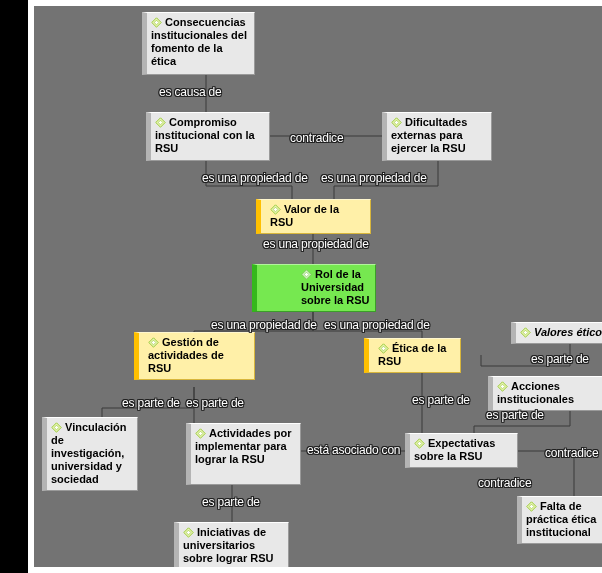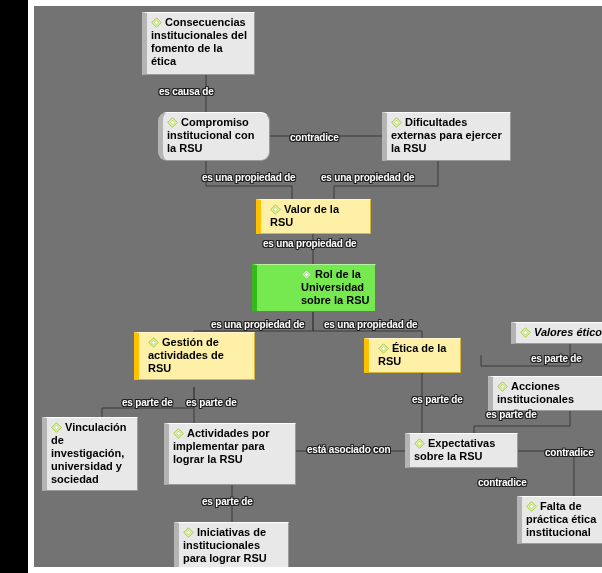--- a/index.html
+++ b/index.html
@@ -70,23 +70,23 @@
     background-size: 3px 3px;
     border-left: 5px solid #34b81c;
     border-top-color: #b2f49c;
     border-right-color: #3aa028;
     border-bottom-color: #3aa028;
   }
 
   
   .link-label {
     position: absolute;
-    font-size: 10px;
+    font-size: 12px;
     line-height: 10px;
-    font-weight: bold;
+    font-weight: normal;
     color: #ffffff;
     white-space: nowrap;
     text-shadow:
       -1px -1px 0 #202020,  1px -1px 0 #202020,
       -1px  1px 0 #202020,  1px  1px 0 #202020,
        0px -1px 0 #202020,  0px  1px 0 #202020,
       -1px  0px 0 #202020,  1px  0px 0 #202020;
     letter-spacing: -0.2px;
   }
 
@@ -114,25 +114,25 @@
       <path d="M 257 445 L 371 445" fill="none" stroke="#3a3a3a" stroke-width="1"></path>
       <path d="M 484 445 L 540 445 L 540 490" fill="none" stroke="#3a3a3a" stroke-width="1"></path>
       <path d="M 198 479 L 198 516" fill="none" stroke="#3a3a3a" stroke-width="1"></path>
     </svg>
 
   <div id="nodes-layer">
       <div class="node gray" style="left: 108px; top: 6px; width: 113px; min-height: 63px;"><span class="ico"><svg width="11" height="11" viewBox="0 0 11 11">
             <path d="M5.5 0.8 L10.2 5.5 L5.5 10.2 L0.8 5.5 Z" fill="#eaf5b8" stroke="#9ccb3a" stroke-width="1"></path>
             <path d="M5.5 3.2 L7.8 5.5 L5.5 7.8 L3.2 5.5 Z" fill="#ffffff" stroke="#9ccb3a" stroke-width="0.7"></path>
           </svg></span><span class="txt">Consecuencias institucionales del fomento de la ética</span></div>
-      <div class="node gray" style="left: 124px; top: 106px; width: 112px; min-height: 49px; border-radius: 9px;"><span class="ico"><svg width="11" height="11" viewBox="0 0 11 11">
+      <div class="node gray" style="left: 112px; top: 106px; width: 124px; min-height: 49px;"><span class="ico"><svg width="11" height="11" viewBox="0 0 11 11">
             <path d="M5.5 0.8 L10.2 5.5 L5.5 10.2 L0.8 5.5 Z" fill="#eaf5b8" stroke="#9ccb3a" stroke-width="1"></path>
             <path d="M5.5 3.2 L7.8 5.5 L5.5 7.8 L3.2 5.5 Z" fill="#ffffff" stroke="#9ccb3a" stroke-width="0.7"></path>
           </svg></span><span class="txt">Compromiso institucional con la RSU</span></div>
-      <div class="node gray" style="left: 348px; top: 106px; width: 129px; min-height: 49px;"><span class="ico"><svg width="11" height="11" viewBox="0 0 11 11">
+      <div class="node gray" style="left: 348px; top: 106px; width: 110px; min-height: 49px;"><span class="ico"><svg width="11" height="11" viewBox="0 0 11 11">
             <path d="M5.5 0.8 L10.2 5.5 L5.5 10.2 L0.8 5.5 Z" fill="#eaf5b8" stroke="#9ccb3a" stroke-width="1"></path>
             <path d="M5.5 3.2 L7.8 5.5 L5.5 7.8 L3.2 5.5 Z" fill="#ffffff" stroke="#9ccb3a" stroke-width="0.7"></path>
           </svg></span><span class="txt">Dificultades externas para ejercer la RSU</span></div>
       <div class="node yellow" style="left: 222px; top: 193px; width: 115px; min-height: 34px;"><span class="ico"><svg width="11" height="11" viewBox="0 0 11 11">
             <path d="M5.5 0.8 L10.2 5.5 L5.5 10.2 L0.8 5.5 Z" fill="#eaf5b8" stroke="#9ccb3a" stroke-width="1"></path>
             <path d="M5.5 3.2 L7.8 5.5 L5.5 7.8 L3.2 5.5 Z" fill="#ffffff" stroke="#9ccb3a" stroke-width="0.7"></path>
           </svg></span><span class="txt">Valor de la RSU</span></div>
       <div class="node green" style="left: 218px; top: 258px; width: 124px; min-height: 47px; padding-left: 44px;"><span class="ico"><svg width="11" height="11" viewBox="0 0 11 11">
             <path d="M5.5 0.8 L10.2 5.5 L5.5 10.2 L0.8 5.5 Z" fill="#d8f7c8" stroke="#7cc85a" stroke-width="1"></path>
             <path d="M5.5 3.2 L7.8 5.5 L5.5 7.8 L3.2 5.5 Z" fill="#ffffff" stroke="#7cc85a" stroke-width="0.7"></path>
@@ -150,36 +150,36 @@
             <path d="M5.5 3.2 L7.8 5.5 L5.5 7.8 L3.2 5.5 Z" fill="#ffffff" stroke="#9ccb3a" stroke-width="0.7"></path>
           </svg></span><span class="txt">Valores éticos</span></div>
       <div class="node gray" style="left: 454px; top: 370px; width: 118px; min-height: 35px;"><span class="ico"><svg width="11" height="11" viewBox="0 0 11 11">
             <path d="M5.5 0.8 L10.2 5.5 L5.5 10.2 L0.8 5.5 Z" fill="#eaf5b8" stroke="#9ccb3a" stroke-width="1"></path>
             <path d="M5.5 3.2 L7.8 5.5 L5.5 7.8 L3.2 5.5 Z" fill="#ffffff" stroke="#9ccb3a" stroke-width="0.7"></path>
           </svg></span><span class="txt">Acciones institucionales</span></div>
       <div class="node gray" style="left: 8px; top: 411px; width: 96px; min-height: 62px;"><span class="ico"><svg width="11" height="11" viewBox="0 0 11 11">
             <path d="M5.5 0.8 L10.2 5.5 L5.5 10.2 L0.8 5.5 Z" fill="#eaf5b8" stroke="#9ccb3a" stroke-width="1"></path>
             <path d="M5.5 3.2 L7.8 5.5 L5.5 7.8 L3.2 5.5 Z" fill="#ffffff" stroke="#9ccb3a" stroke-width="0.7"></path>
           </svg></span><span class="txt">Vinculación de investigación, universidad y sociedad</span></div>
-      <div class="node gray" style="left: 130px; top: 417px; width: 132px; min-height: 62px;"><span class="ico"><svg width="11" height="11" viewBox="0 0 11 11">
+      <div class="node gray" style="left: 152px; top: 417px; width: 115px; min-height: 62px;"><span class="ico"><svg width="11" height="11" viewBox="0 0 11 11">
             <path d="M5.5 0.8 L10.2 5.5 L5.5 10.2 L0.8 5.5 Z" fill="#eaf5b8" stroke="#9ccb3a" stroke-width="1"></path>
             <path d="M5.5 3.2 L7.8 5.5 L5.5 7.8 L3.2 5.5 Z" fill="#ffffff" stroke="#9ccb3a" stroke-width="0.7"></path>
           </svg></span><span class="txt">Actividades por implementar para lograr la RSU</span></div>
       <div class="node gray" style="left: 371px; top: 427px; width: 113px; min-height: 35px;"><span class="ico"><svg width="11" height="11" viewBox="0 0 11 11">
             <path d="M5.5 0.8 L10.2 5.5 L5.5 10.2 L0.8 5.5 Z" fill="#eaf5b8" stroke="#9ccb3a" stroke-width="1"></path>
             <path d="M5.5 3.2 L7.8 5.5 L5.5 7.8 L3.2 5.5 Z" fill="#ffffff" stroke="#9ccb3a" stroke-width="0.7"></path>
           </svg></span><span class="txt">Expectativas sobre la RSU</span></div>
       <div class="node gray" style="left: 483px; top: 490px; width: 113px; min-height: 48px;"><span class="ico"><svg width="11" height="11" viewBox="0 0 11 11">
             <path d="M5.5 0.8 L10.2 5.5 L5.5 10.2 L0.8 5.5 Z" fill="#eaf5b8" stroke="#9ccb3a" stroke-width="1"></path>
             <path d="M5.5 3.2 L7.8 5.5 L5.5 7.8 L3.2 5.5 Z" fill="#ffffff" stroke="#9ccb3a" stroke-width="0.7"></path>
           </svg></span><span class="txt">Falta de práctica ética institucional</span></div>
       <div class="node gray" style="left: 140px; top: 516px; width: 115px; min-height: 48px;"><span class="ico"><svg width="11" height="11" viewBox="0 0 11 11">
             <path d="M5.5 0.8 L10.2 5.5 L5.5 10.2 L0.8 5.5 Z" fill="#eaf5b8" stroke="#9ccb3a" stroke-width="1"></path>
             <path d="M5.5 3.2 L7.8 5.5 L5.5 7.8 L3.2 5.5 Z" fill="#ffffff" stroke="#9ccb3a" stroke-width="0.7"></path>
-          </svg></span><span class="txt">Iniciativas de institucionales para lograr RSU</span></div>
+          </svg></span><span class="txt">Iniciativas de universitarios sobre lograr RSU</span></div>
     </div>
   <div id="labels-layer">
       <div class="link-label" style="left: 125px; top: 81px;">es causa de</div>
       <div class="link-label" style="left: 256px; top: 127px;">contradice</div>
       <div class="link-label" style="left: 168px; top: 167px;">es una propiedad de</div>
       <div class="link-label" style="left: 287px; top: 167px;">es una propiedad de</div>
       <div class="link-label" style="left: 229px; top: 233px;">es una propiedad de</div>
       <div class="link-label" style="left: 177px; top: 314px;">es una propiedad de</div>
       <div class="link-label" style="left: 290px; top: 314px;">es una propiedad de</div>
       <div class="link-label" style="left: 88px; top: 392px;">es parte de</div>

